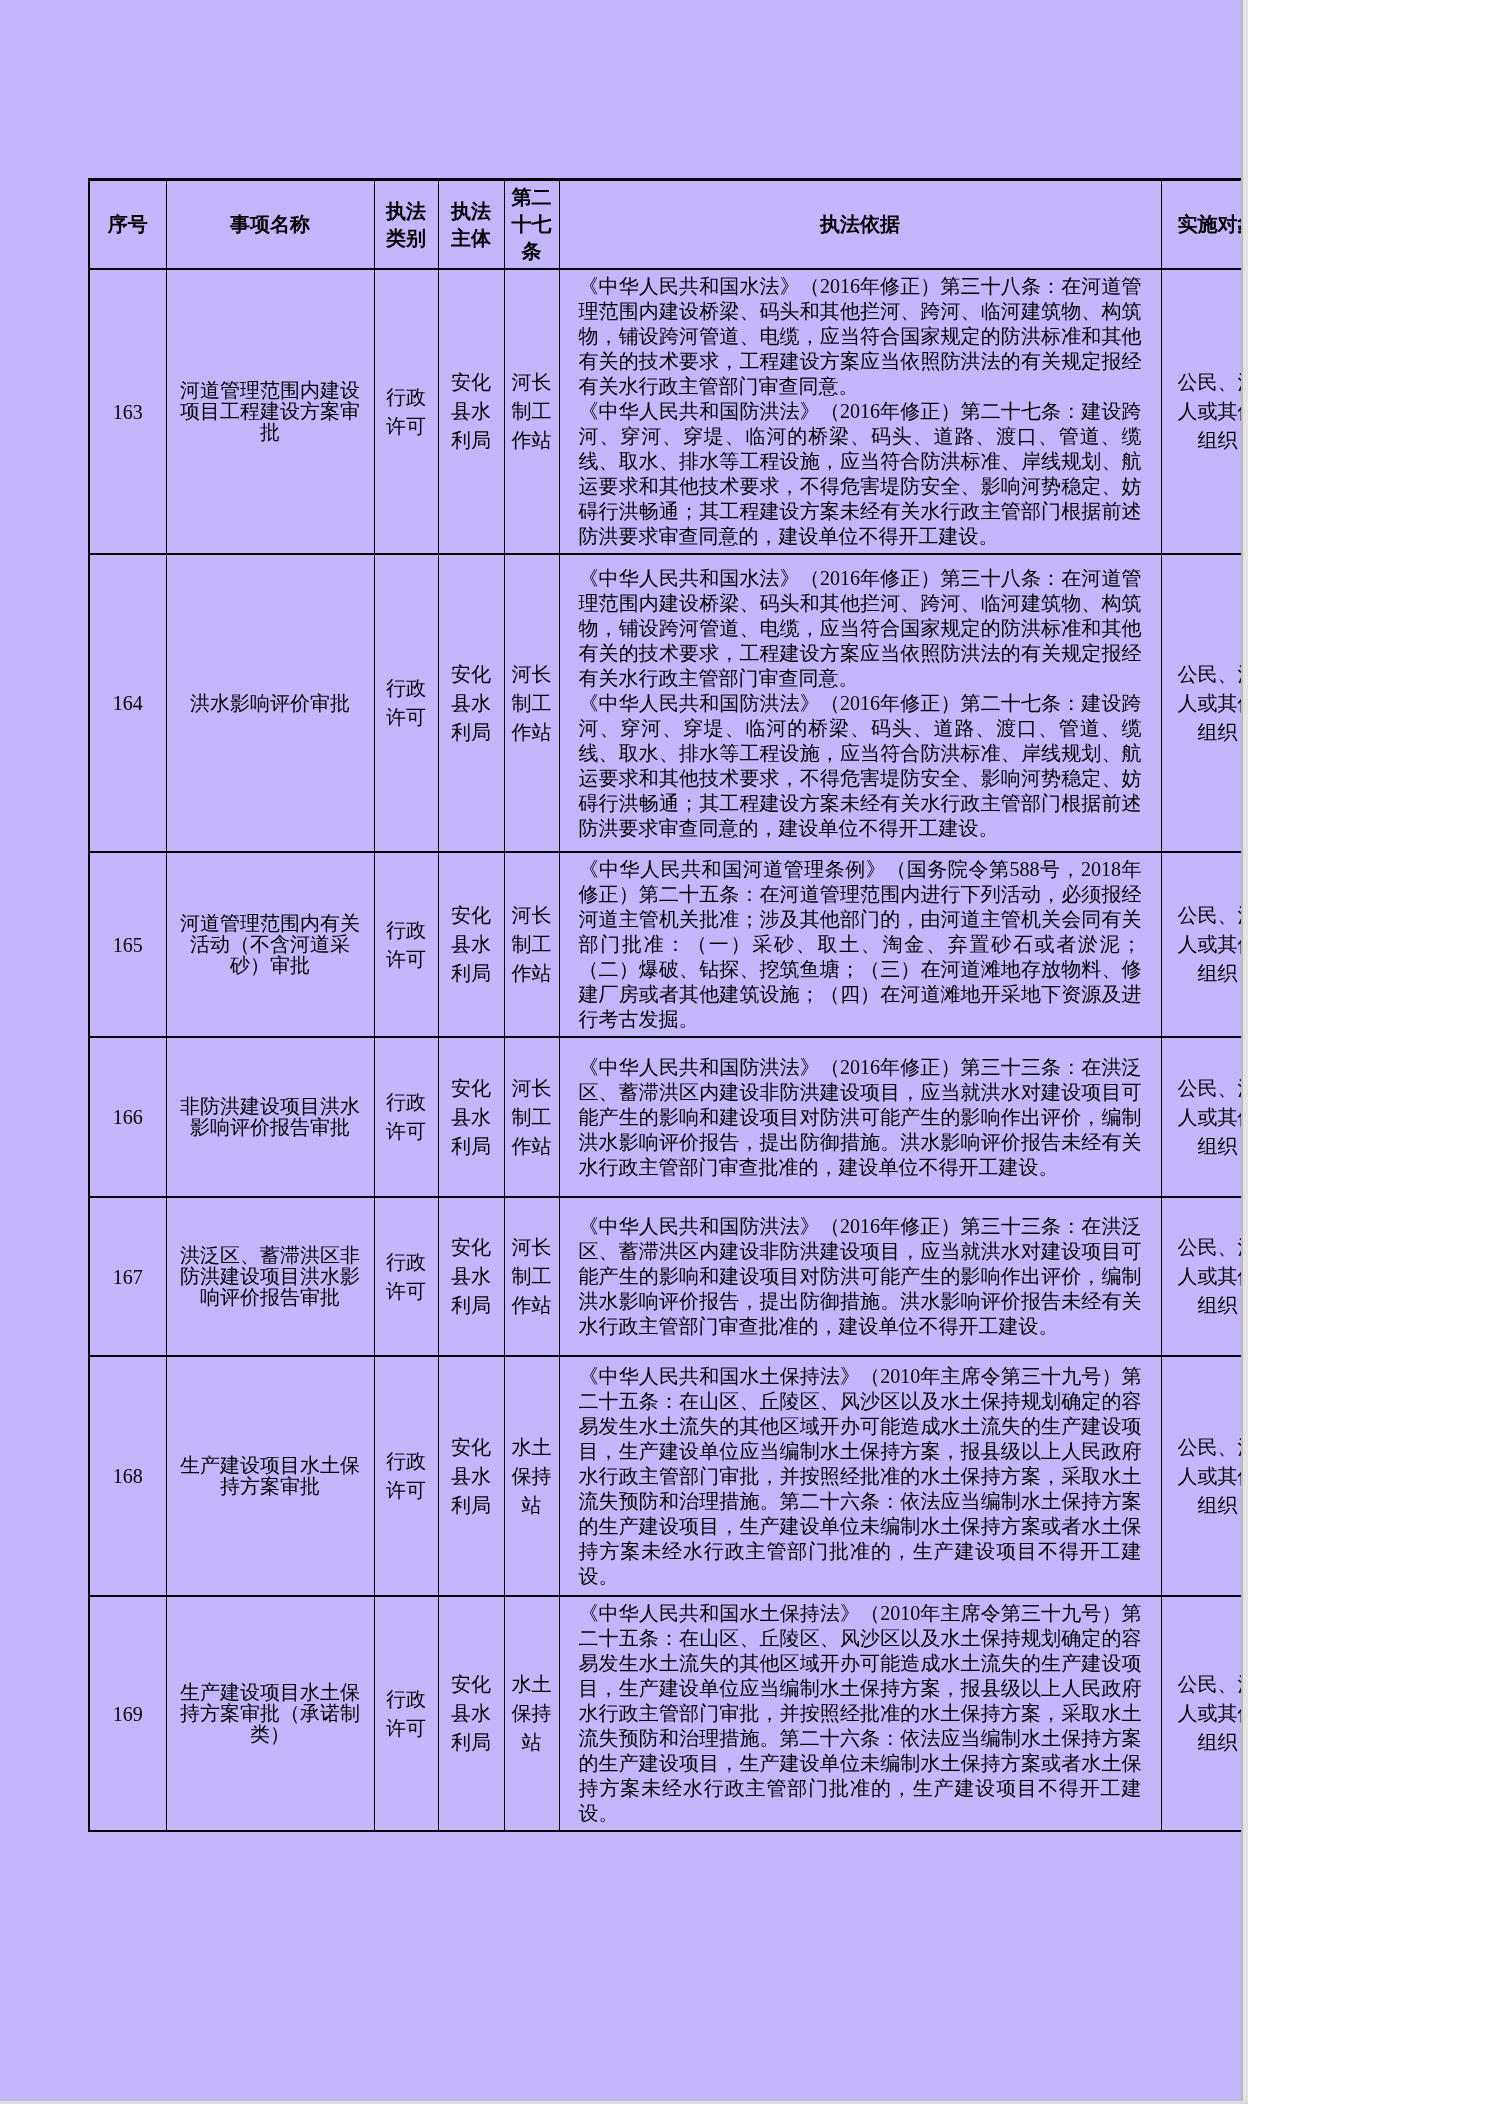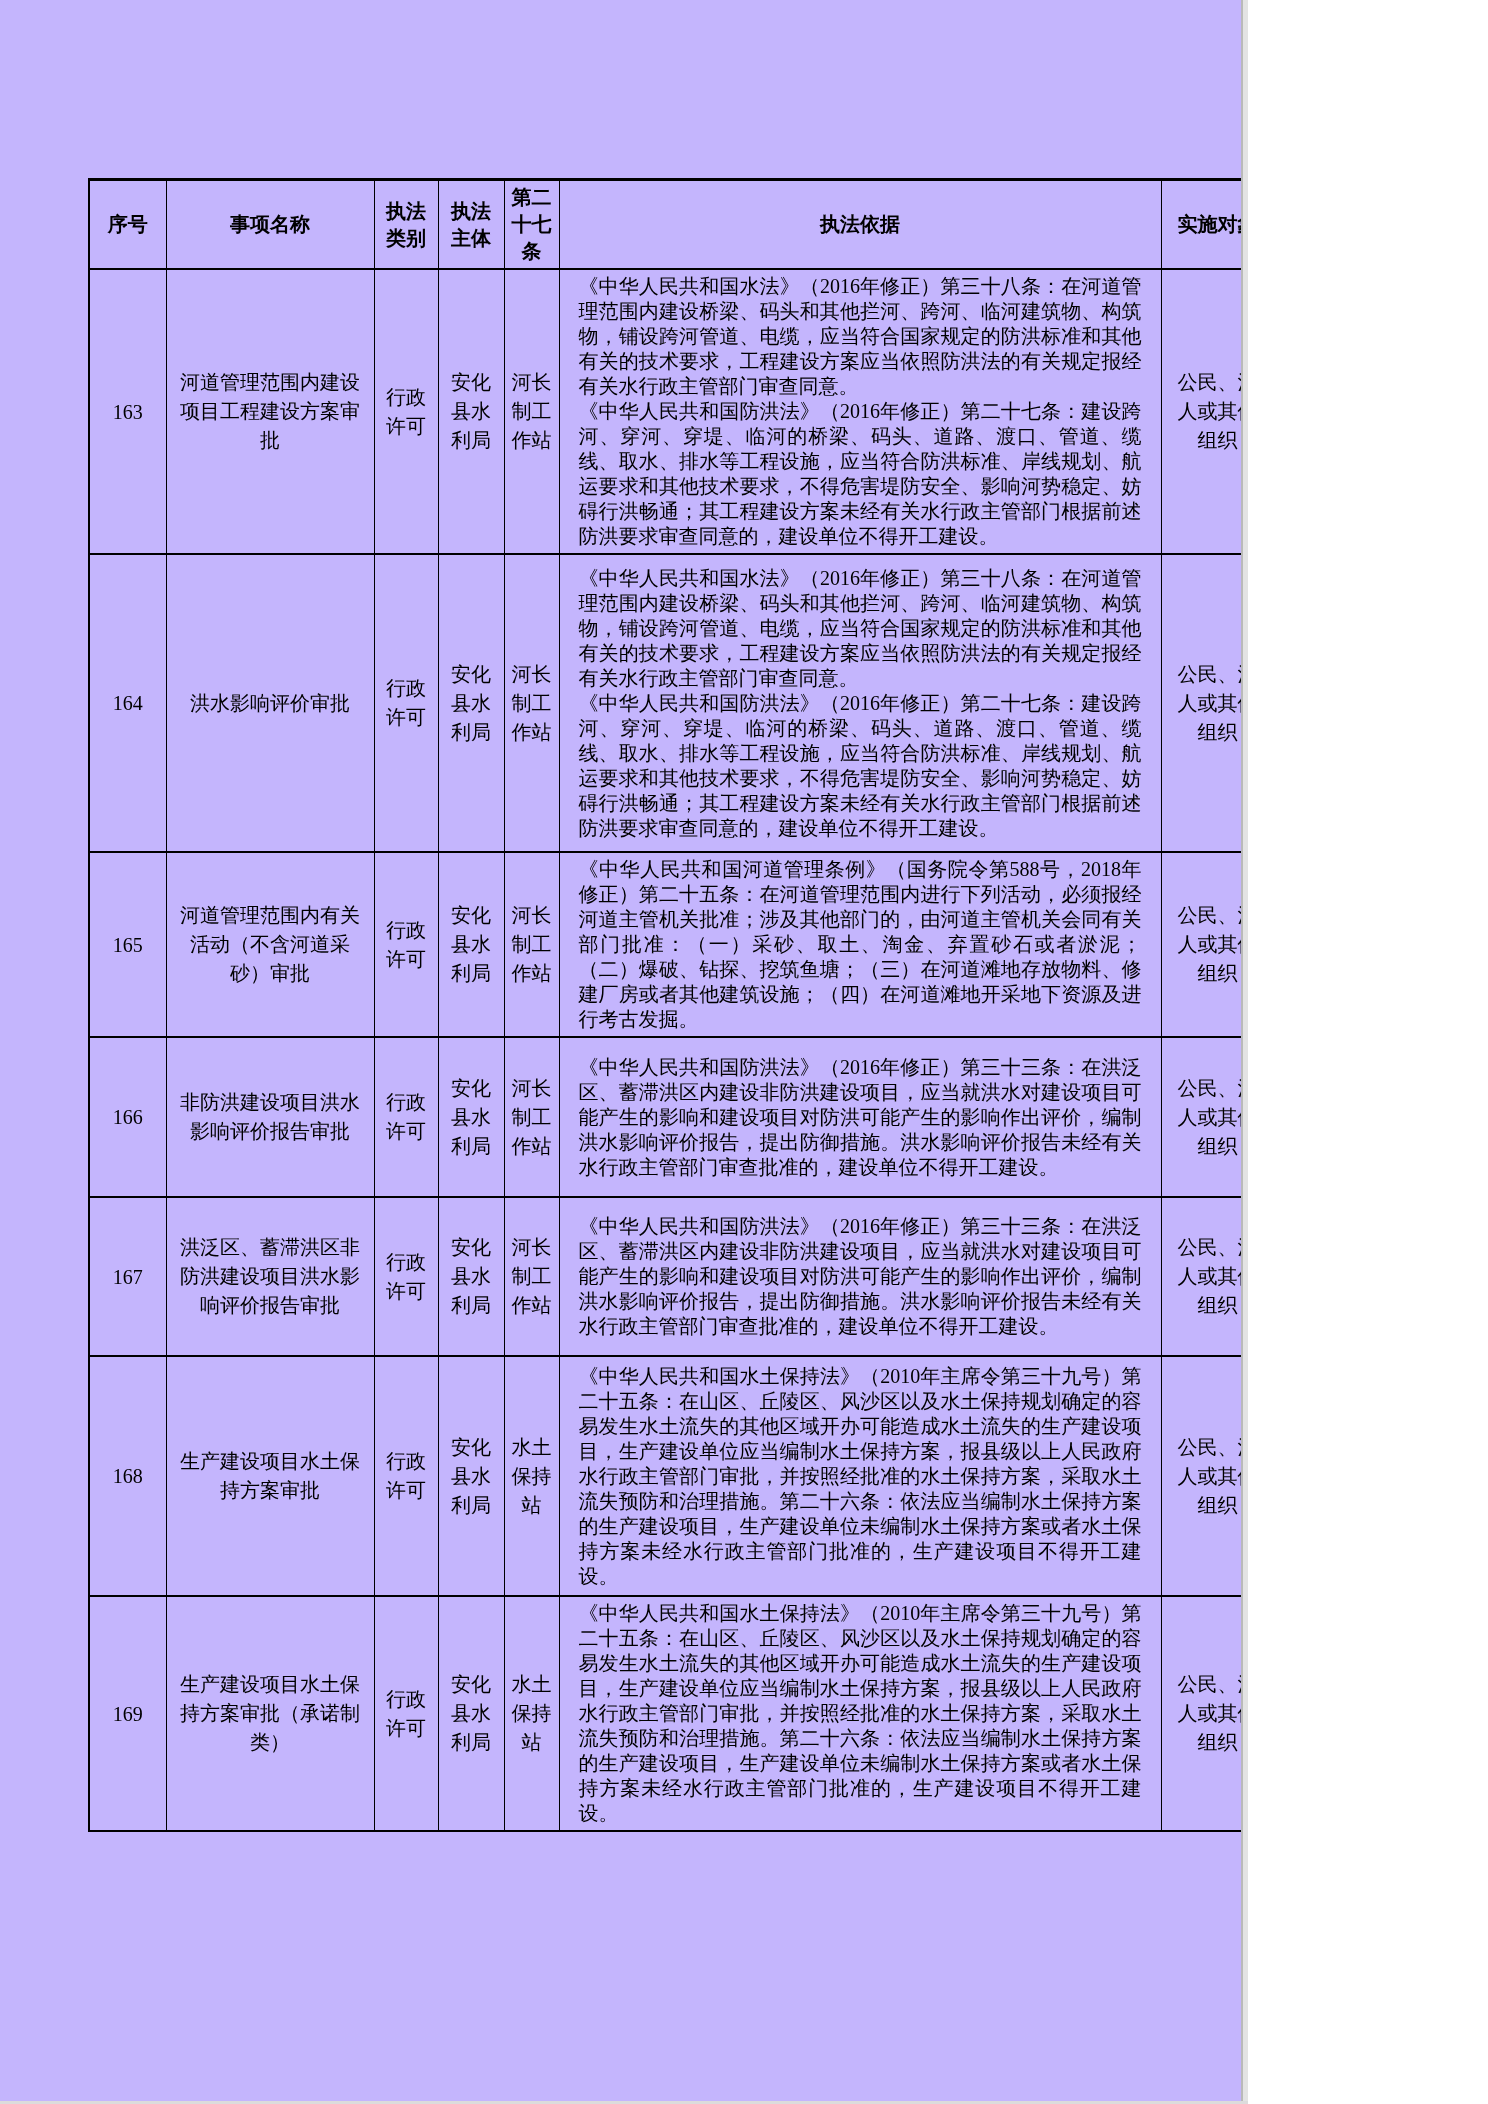--- a/index.html
+++ b/index.html
@@ -51,21 +51,21 @@
     border-top:3px solid #000;
   }
   tr.r163 { height:285px; }
   tr.r164 { height:298px; }
   tr.r165 { height:184px; }
   tr.r166 { height:160px; }
   tr.r167 { height:159px; }
   tr.r168 { height:240px; }
   tr.r169 { height:229px; }
   td.c-no   { line-height:26px; }
-  td.c-name { line-height:29px; padding:2px 4px; }
+  td.c-name { line-height:21px; padding:2px 4px; }
   td.c-cat, td.c-sub, td.c-ag { line-height:29px; padding:2px 4px; }
   td.c-basis {
     text-align:justify;
     padding:4px 19px;
   }
   td.c-basis p {
     margin:0;
     font-size:20px;
     line-height:25px;
     text-align:justify;

